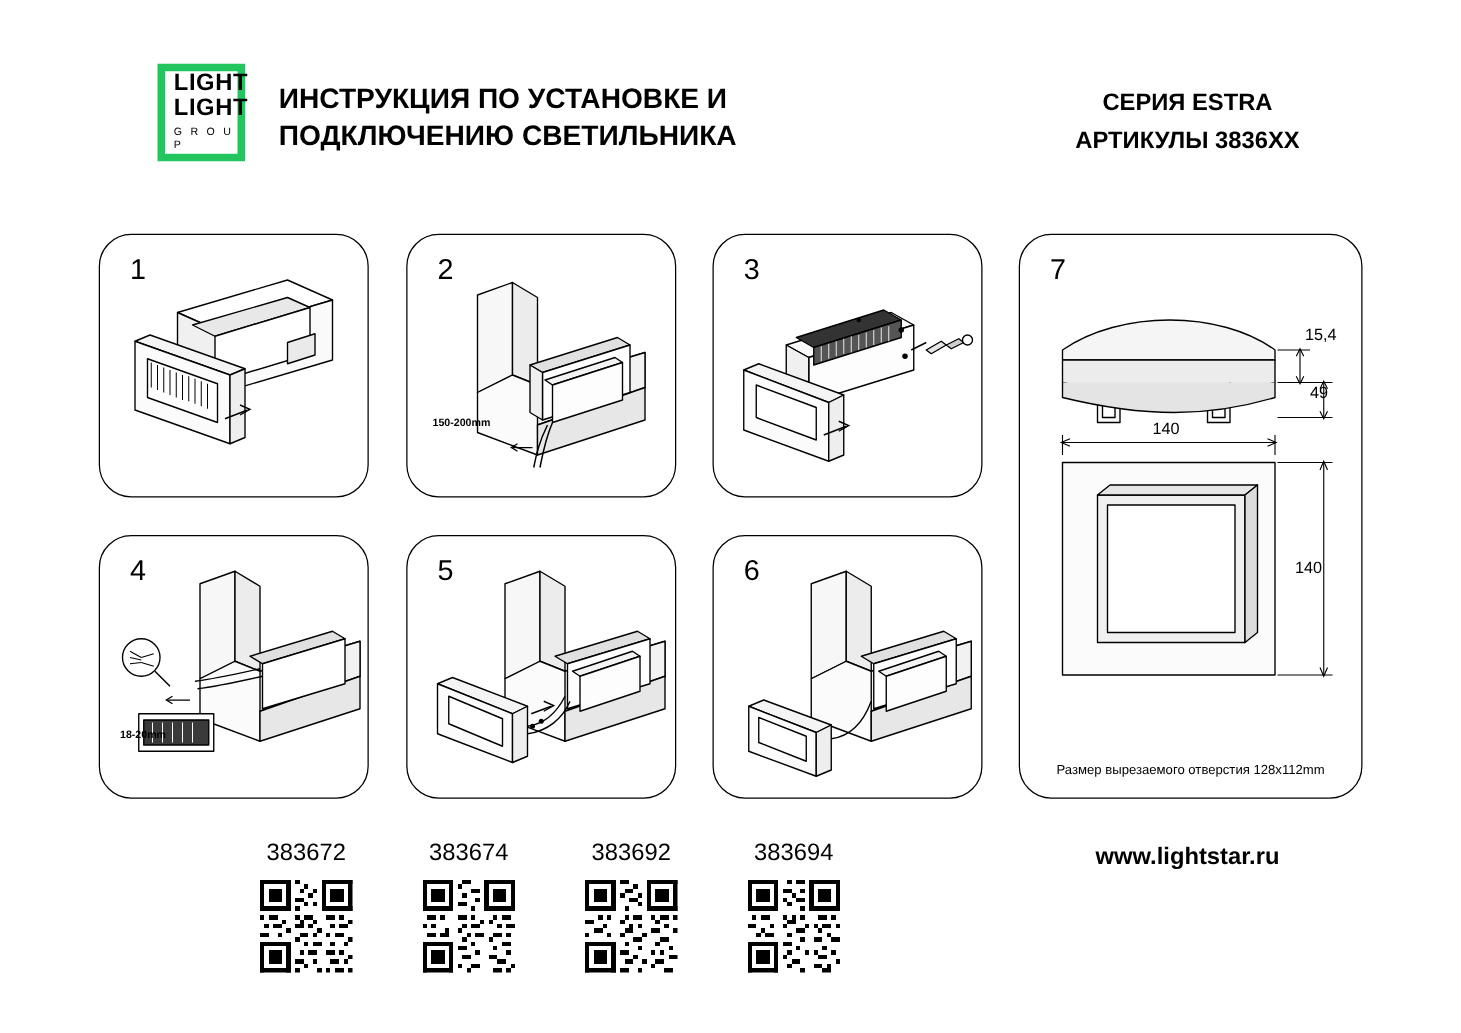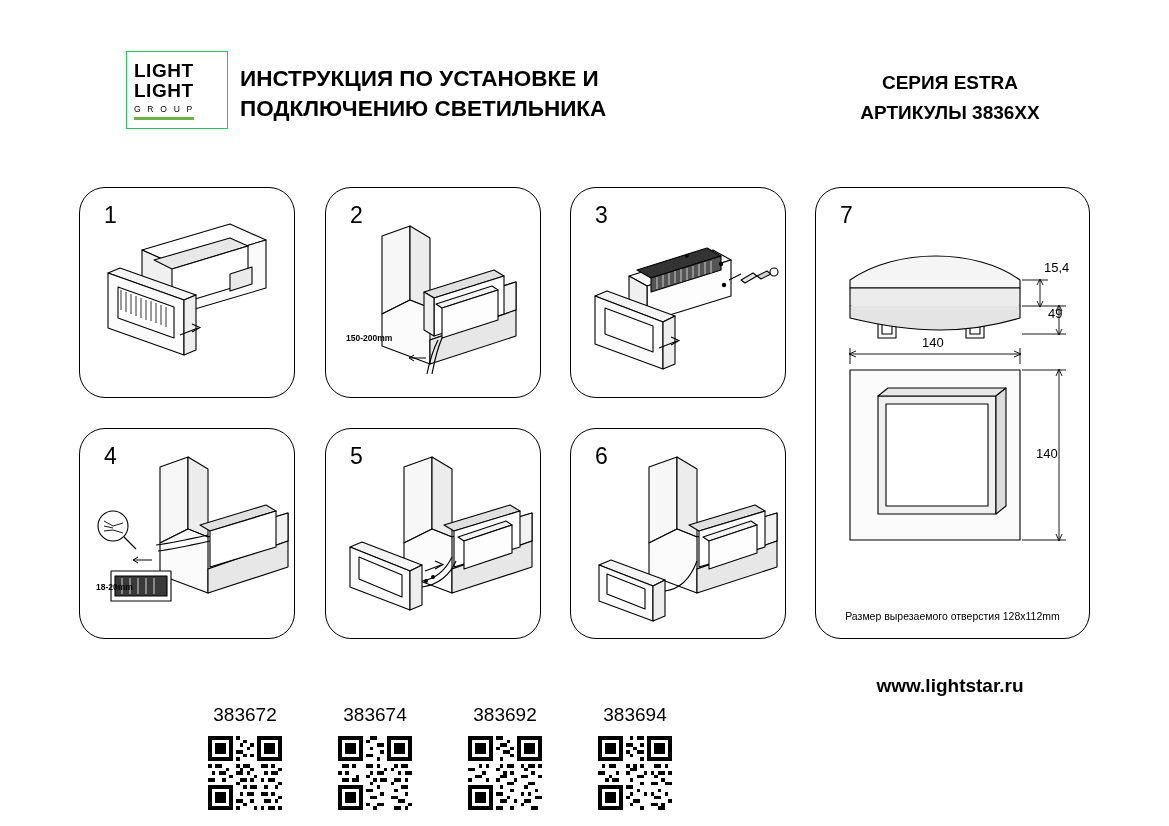--- a/index.html
+++ b/index.html
@@ -17,23 +17,23 @@
     height: 826px;
     background: #fff;
     overflow: hidden;
   }
 
   
   .logo-box {
     position: absolute;
     left: 126px;
     top: 51px;
-    width: 102px;
+    width: 70px;
     height: 78px;
-    border: 1px solid #22c55e;
+    border: 6px solid #22c55e;
     box-sizing: border-box;
     display: flex;
     flex-direction: column;
     justify-content: center;
     padding-left: 7px;
   }
   .logo-line1, .logo-line2 {
     font-weight: bold;
     font-size: 19px;
     line-height: 20px;
@@ -48,21 +48,21 @@
   }
   .logo-bar {
     width: 60px;
     height: 3px;
     background: #6cb33f;
     margin-top: 3px;
   }
 
   .main-title {
     position: absolute;
-    left: 240px;
+    left: 223px;
     top: 64px;
     width: 440px;
     font-weight: bold;
     font-size: 22.5px;
     line-height: 30px;
     color: #000;
   }
 
   .series-block {
     position: absolute;
@@ -127,21 +127,20 @@
     width: 130px;
     display: flex;
     flex-direction: column;
     align-items: center;
   }
   .code-label {
     font-size: 19px;
     font-weight: normal;
     color: #000;
     margin-bottom: 10px;
-    margin-top: 32px;
   }
   .qr {
     width: 74px;
     height: 74px;
     image-rendering: pixelated;
   }
 
   .site {
     position: absolute;
     left: 800px;

